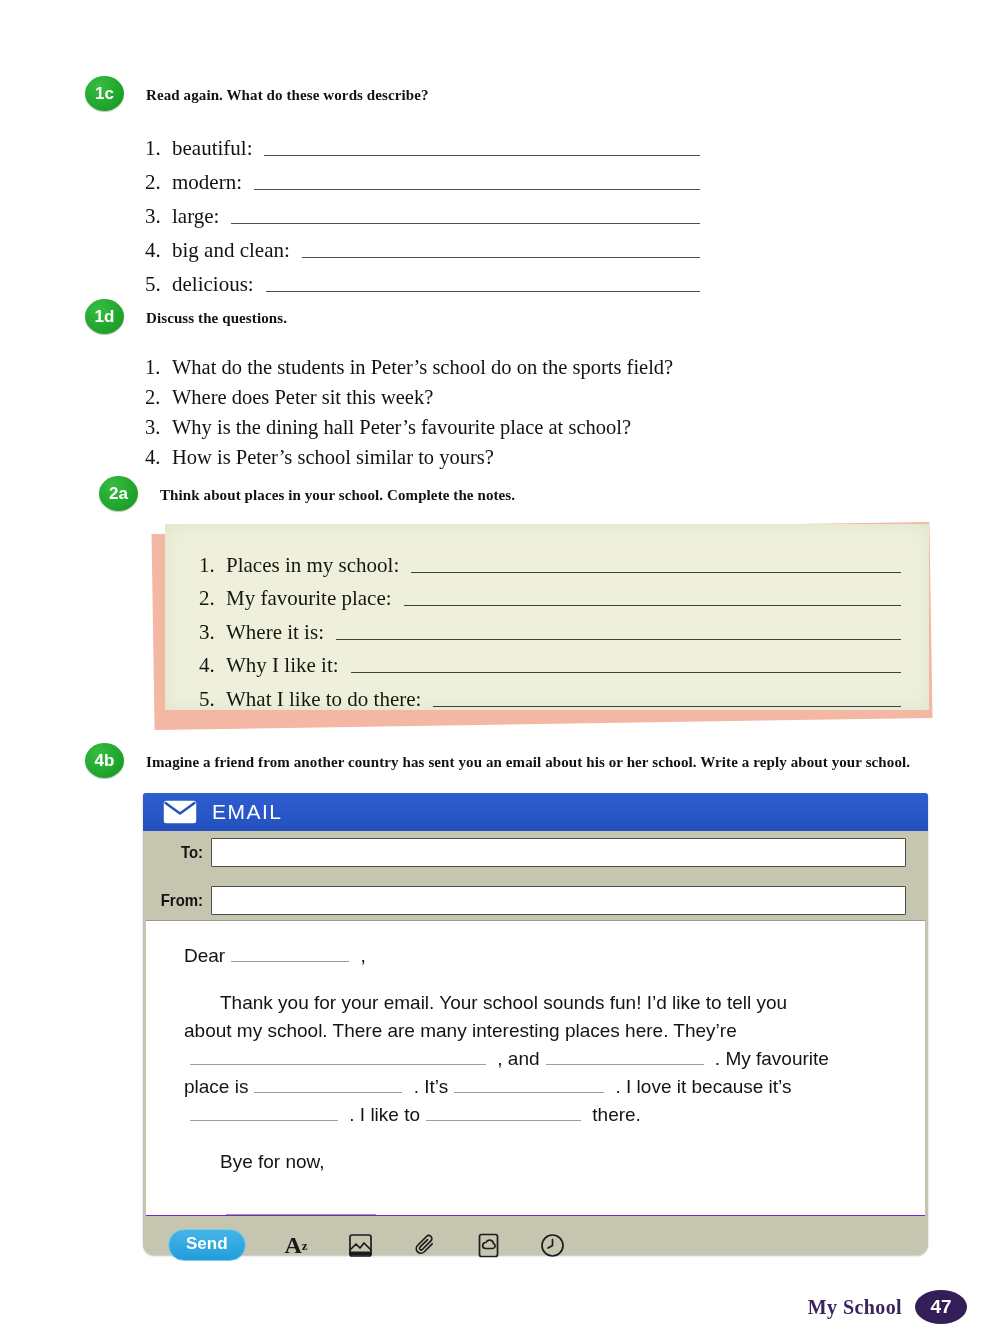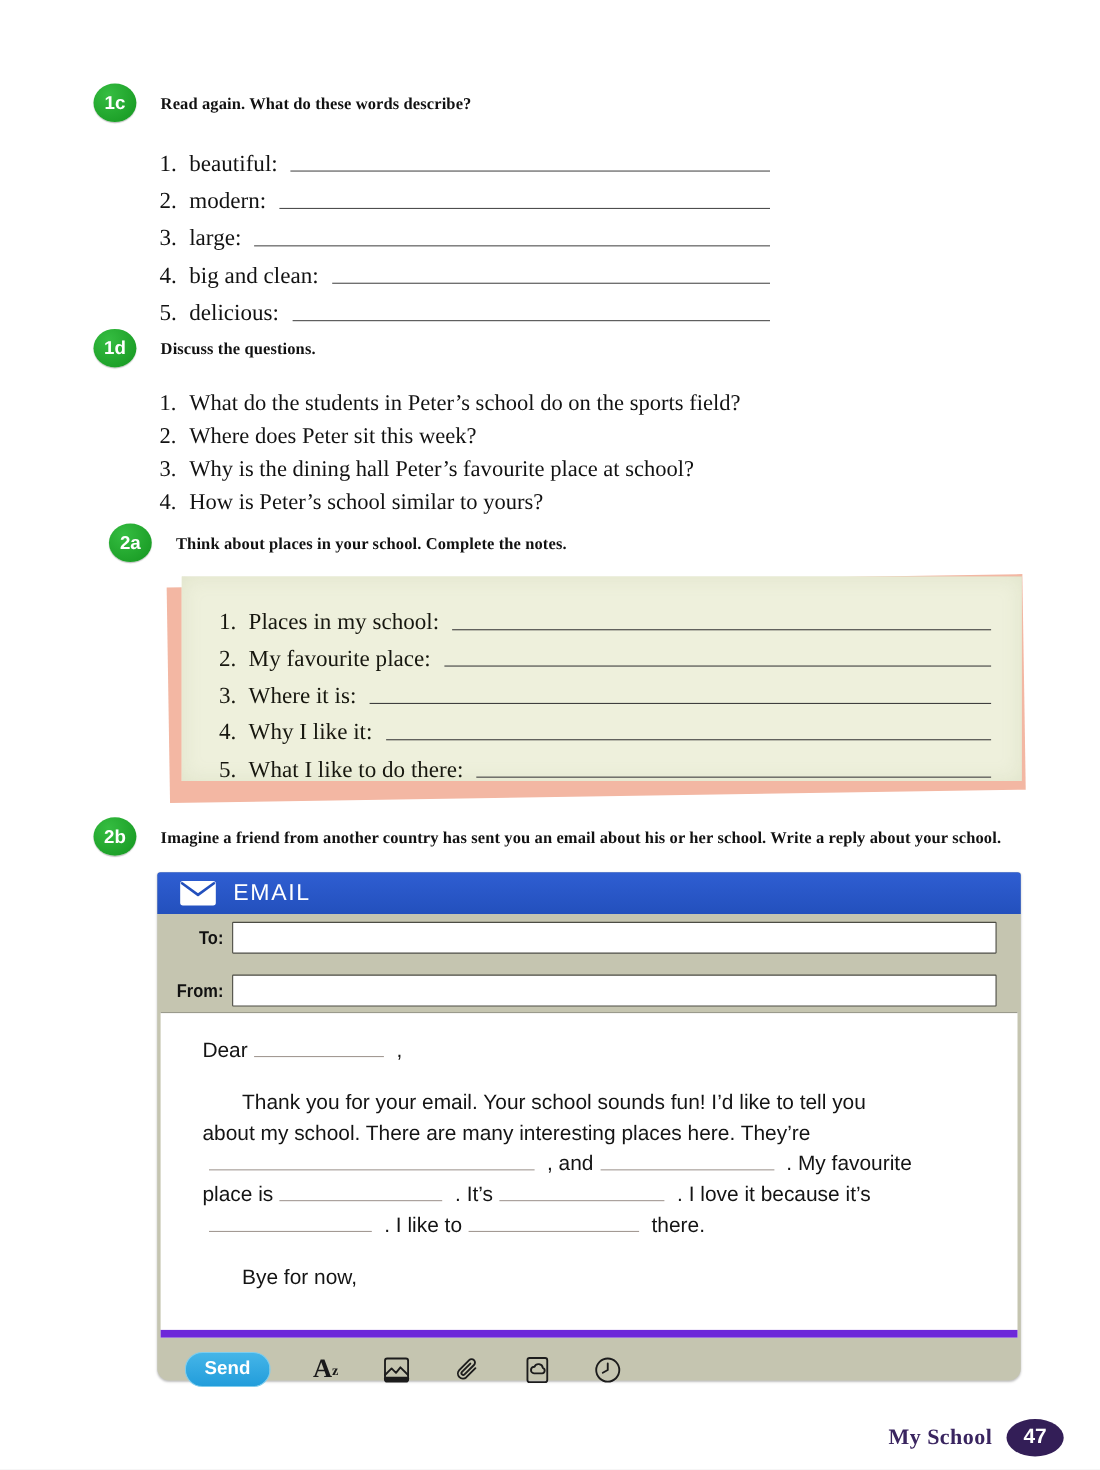--- a/index.html
+++ b/index.html
@@ -64,21 +64,21 @@
     width:68px; text-align:right; padding-right:9px; color:#111;
     font-family:"Liberation Sans", sans-serif; font-weight:bold; font-size:17px;
     transform:scaleX(.88); transform-origin:right center; white-space:nowrap;
   }
   .ain {
     flex:1; height:29px; background:#fff; border:1.5px solid #4c4c44;
     border-radius:1px; font-family:"Liberation Sans",sans-serif; font-size:16px; padding:0 8px;
   }
   .email-body {
     background:#fff; margin:0 3px; height:296px; padding:24px 38px 16px 38px;
-    border-top:1px solid #9a9a8c; border-bottom:7px solid #6d28d9; overflow:hidden;
+    border-top:1px solid #9a9a8c; border-bottom:1px solid #6d28d9; overflow:hidden;
   }
   .email-line {
     font-family:"Liberation Sans", sans-serif; font-size:19px; height:28px;
     white-space:nowrap; color:#141414;
   }
   .email-line.gap { margin-top:19px;margin-left:36px; }
   .blank {
     display:inline-block; border-bottom:1.6px solid #a39a94; height:15px;
     margin:0 6px; vertical-align:baseline;
   }
@@ -215,21 +215,21 @@
               <span class="lbl">What I like to do there:</span>
               <span class="fill"></span>
             </div>
           </div>
       </div>
     </div>
   </section>
 
   <section class="sec" id="sec2b" style="left:85px; top:727px; width:845px;">
     <div class="sec-head">
-      <div class="badge">2b</div>
+      <div class="badge">4b</div>
       <h2 class="sec-title">Imagine a friend from another country has sent you an email about his or her school. Write a reply about your school.</h2>
     </div>
   </section>
 
   <div class="email">
     <div class="email-header">
       <span class="env">
         <svg viewBox="0 0 34 24">
           <rect x="0.8" y="0.8" width="32.4" height="22.4" rx="2.5" fill="#ffffff"></rect>
           <path d="M2.5 3 L17 13.5 L31.5 3" fill="none" stroke="#2350bd" stroke-width="2.4" stroke-linecap="round" stroke-linejoin="round"></path>

